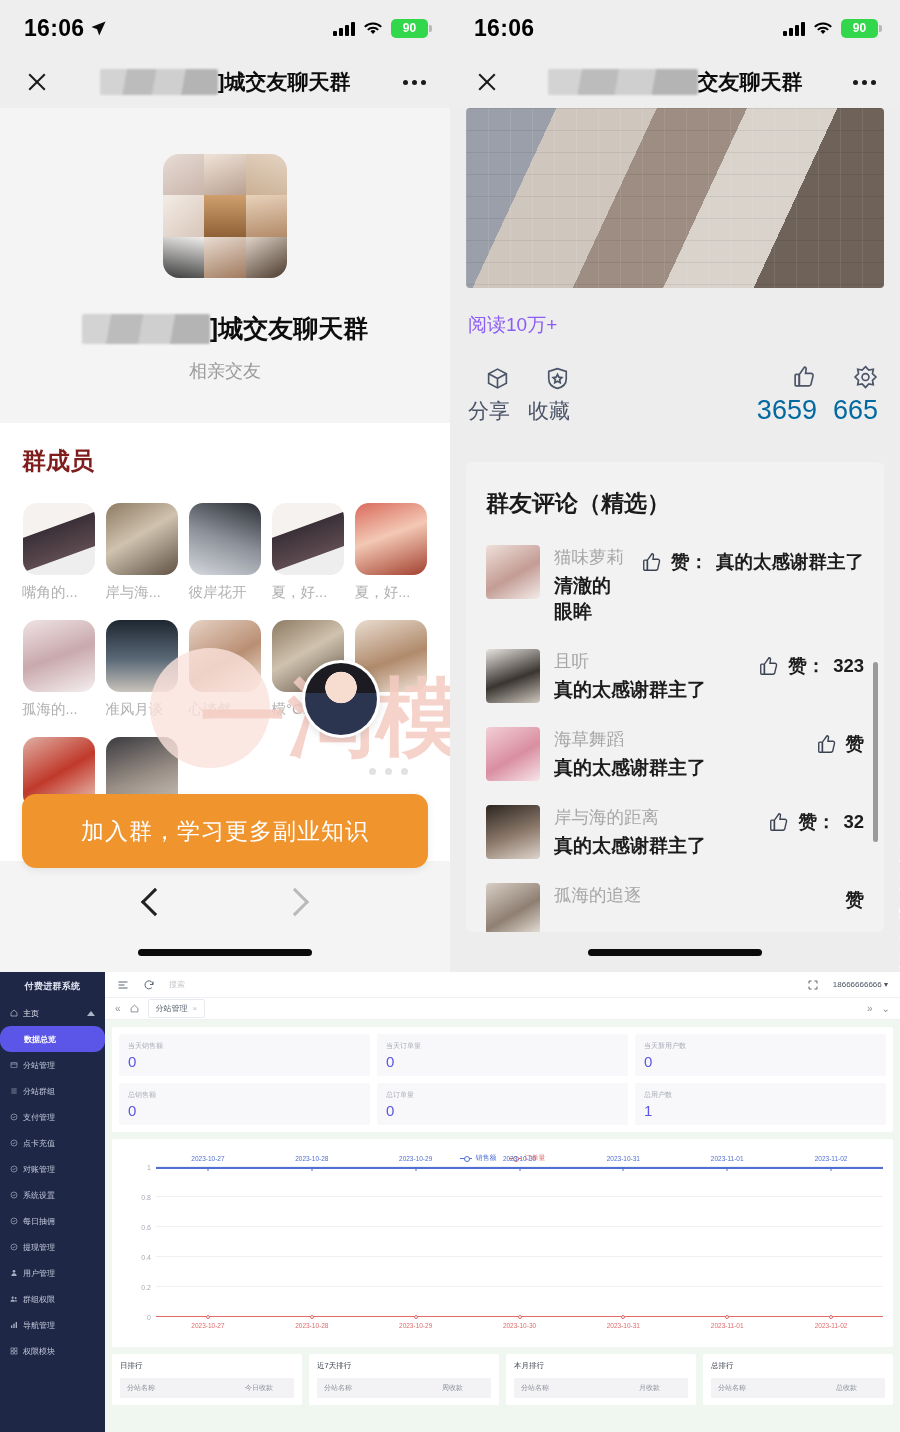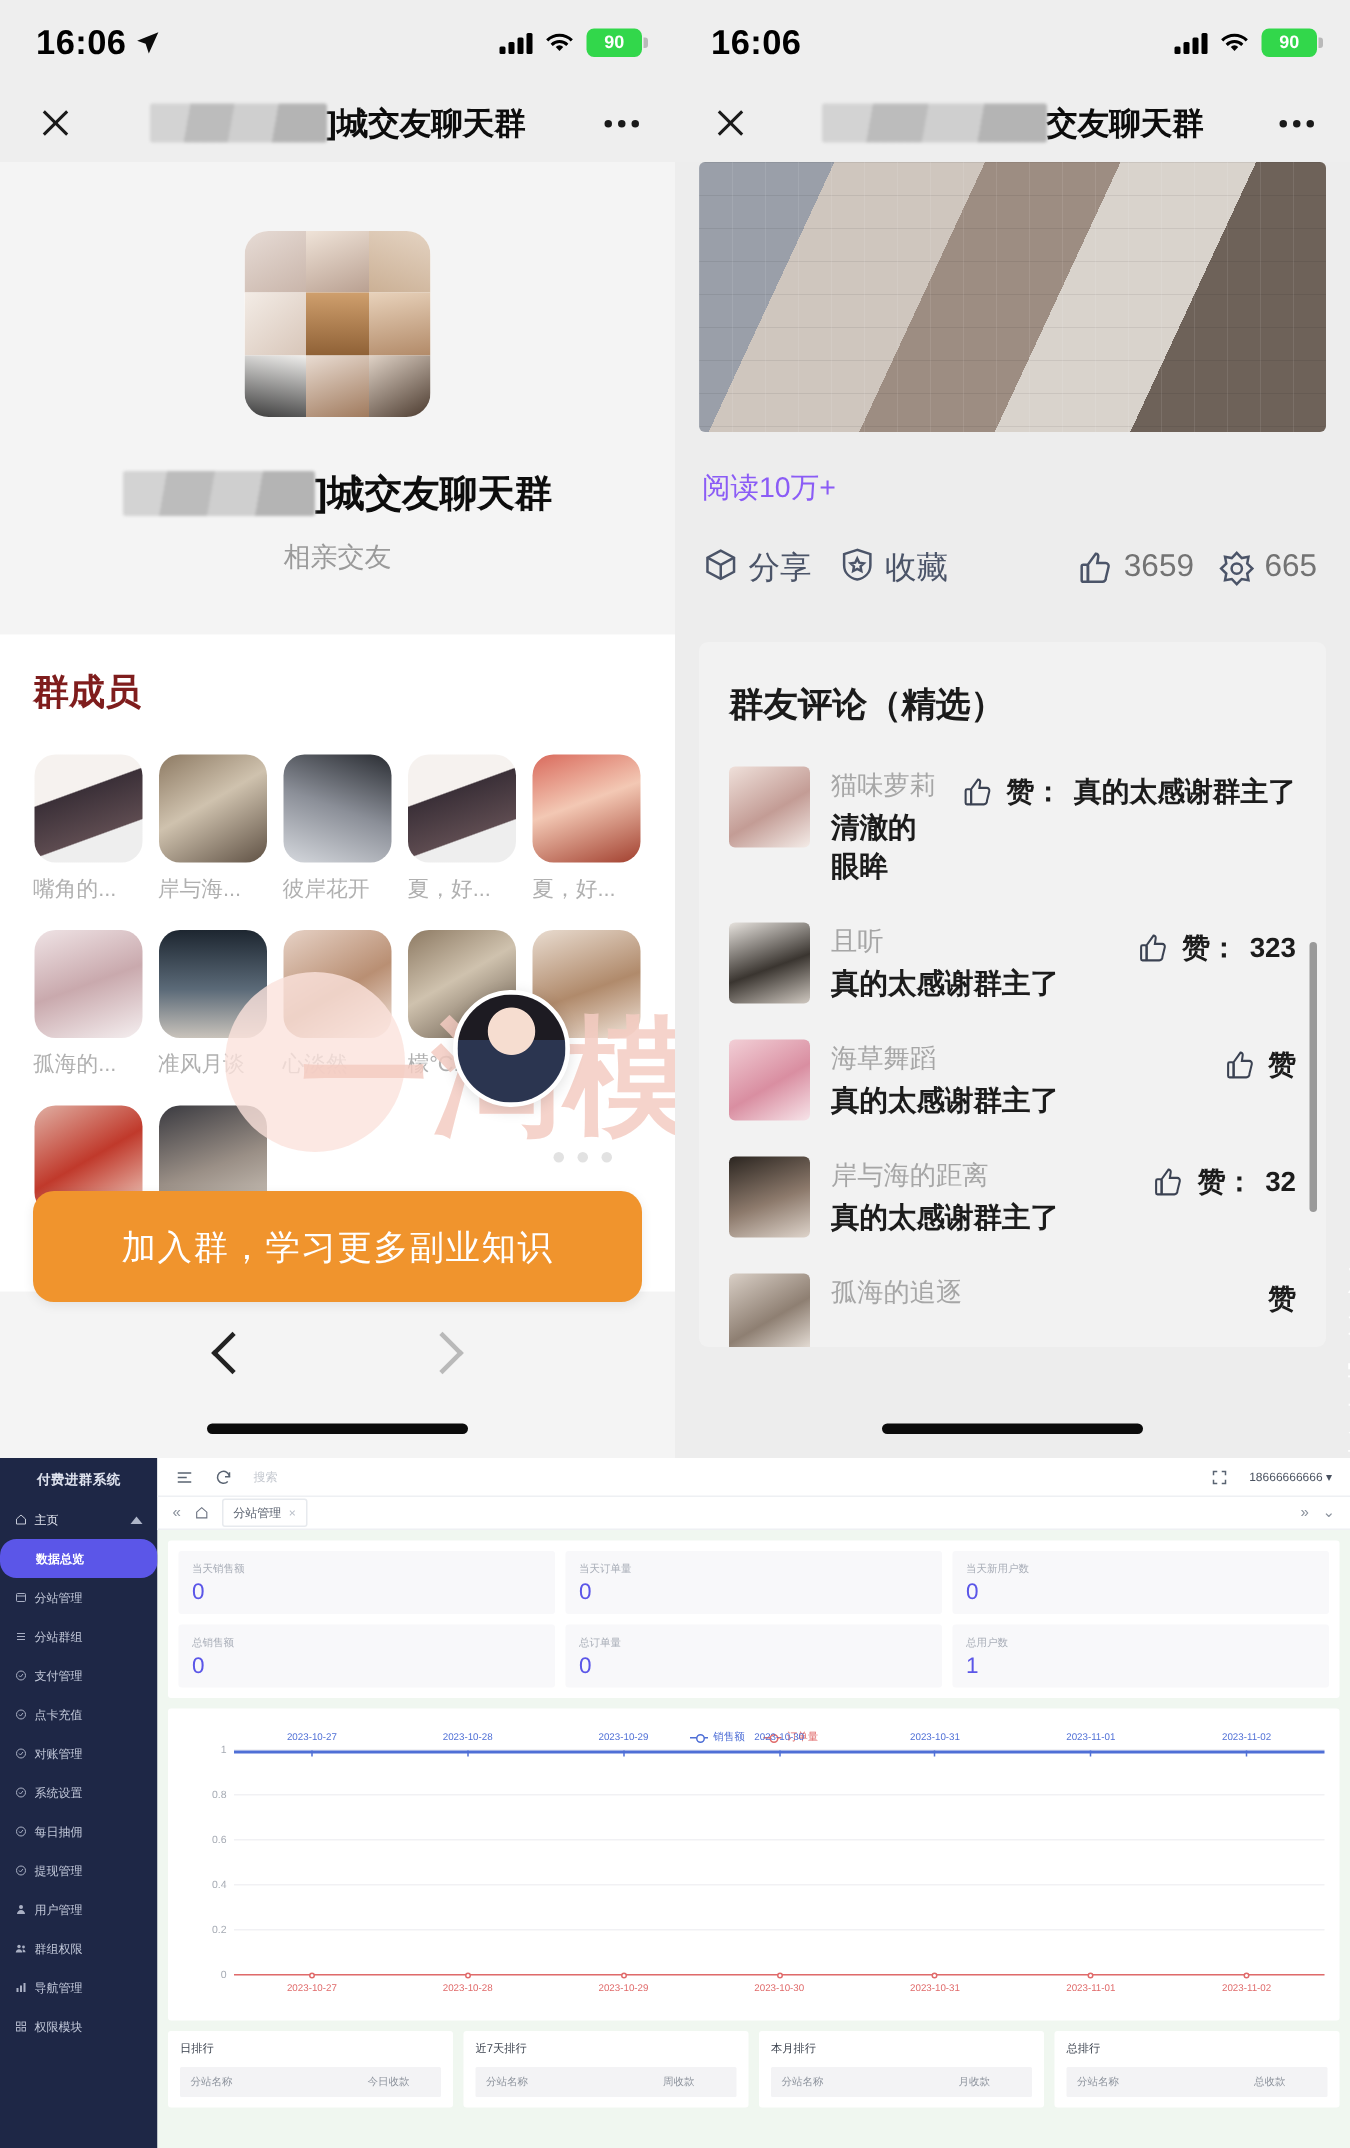--- a/index.html
+++ b/index.html
@@ -151,23 +151,23 @@
       linear-gradient(90deg, rgba(255,255,255,.09) 1px, transparent 1px),
       linear-gradient(180deg, rgba(0,0,0,.07) 1px, transparent 1px);
     background-size: 22px 22px, 22px 22px;
   }
   .read-count { font-size: 19px; color: #8b5cf6; padding: 24px 0 0 18px; }
   .action-row {
     display: flex; align-items: center; padding: 26px 22px 24px 18px;
     justify-content: space-between;
   }
   .act-left { display: flex; align-items: center; gap: 18px; }
-  .act { display: flex; align-items: flex-start; gap: 6px; color: #4b5468; font-size: 21px; cursor: pointer; }
+  .act { display: flex; align-items: flex-end; gap: 6px; color: #4b5468; font-size: 21px; cursor: pointer; flex-direction: column; }
   .act-right { display: flex; align-items: center; gap: 16px; }
-  .cnt { font-size: 21px; color: #737373; }
+  .cnt { font-size: 27px; color: #0369a1; }
 
   .comments {
     margin: 12px 16px 0; background: #f2f2f2; border-radius: 6px;
     padding: 26px 20px 10px; height: 470px; overflow: hidden; position: relative;
   }
   .comments-title { font-size: 23px; font-weight: 700; color: #1b1b1b; margin-bottom: 26px; }
   .c-row { display: flex; align-items: flex-start; gap: 14px; margin-bottom: 24px; }
   .c-av { width: 54px; height: 54px; border-radius: 4px; flex: 0 0 auto; }
   .c-mid { flex: 1 1 auto; min-width: 0; }
   .c-name { font-size: 17.5px; color: #a6a6a6; margin-bottom: 4px; }

